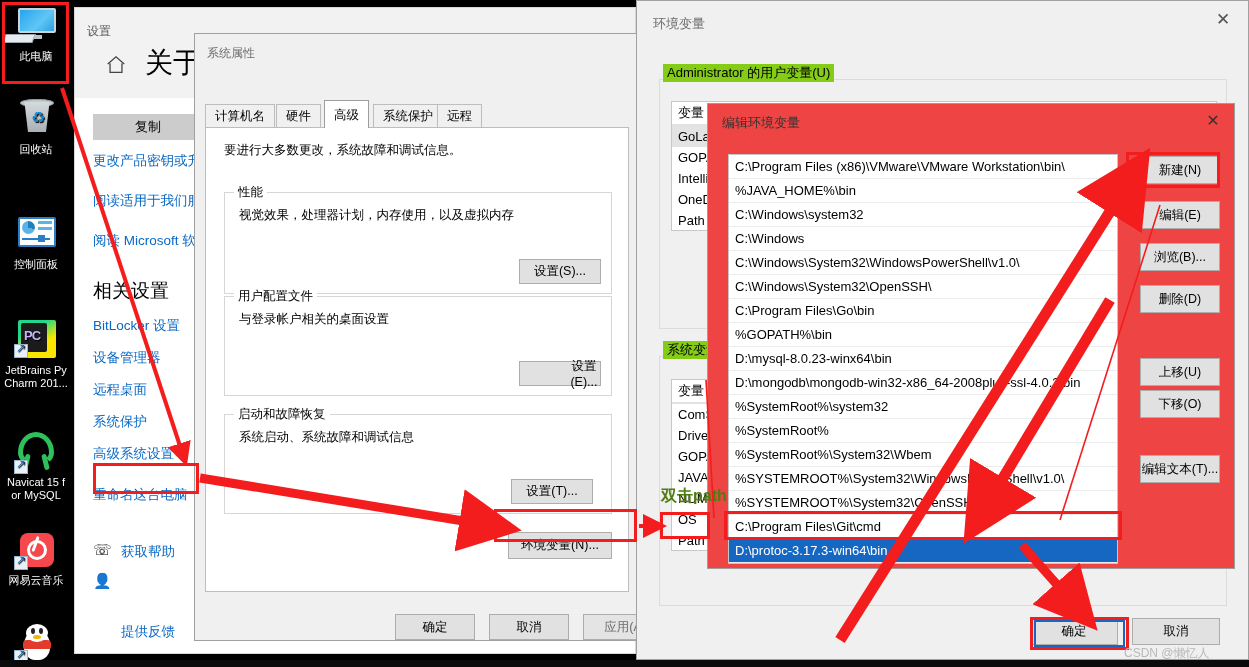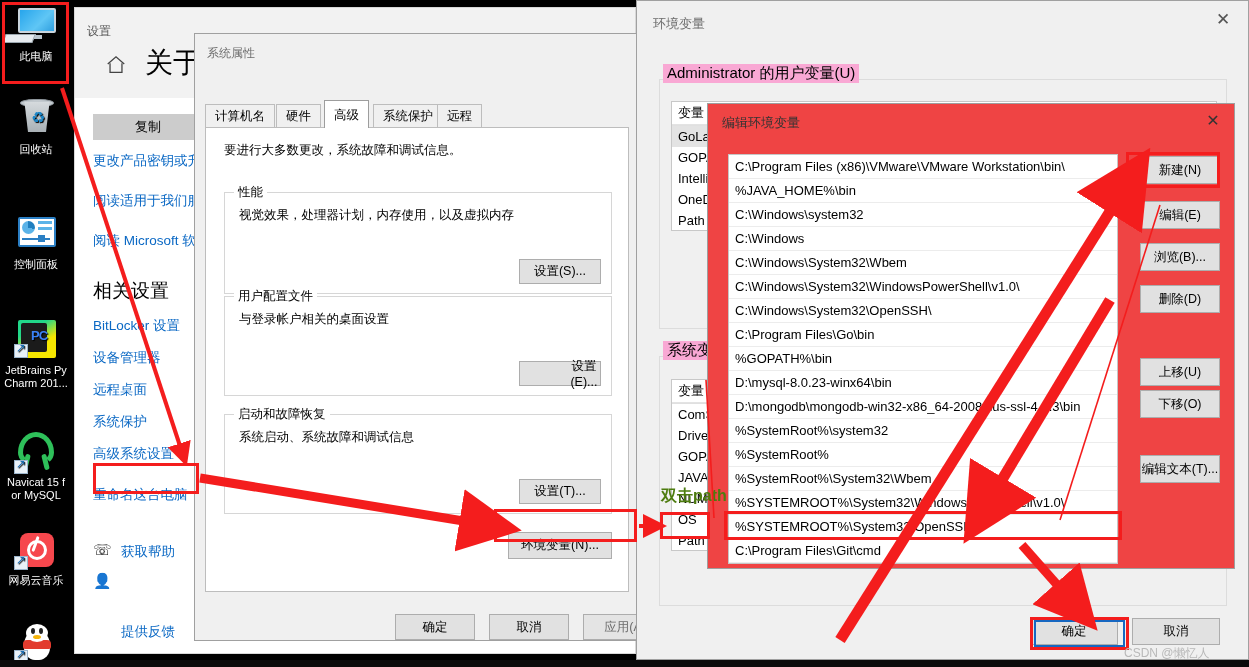--- a/index.html
+++ b/index.html
@@ -57,21 +57,21 @@
   .cp-l1 { position:absolute; left:38px; top:9px; width:14px; height:3px; background:#5bb3e8; }
   .cp-l2 { position:absolute; left:38px; top:15px; width:14px; height:3px; background:#5bb3e8; }
   .cp-l3 { position:absolute; left:22px; top:26px; width:28px; height:2px; background:#2b7fc4; }
   .cp-dot { position:absolute; left:38px; top:23px; width:7px; height:7px; background:#2b7fc4; }
 
   
   .py-box { position:absolute; left:18px; top:4px; width:38px; height:38px; overflow:hidden; border-radius:2px;}
   .py-g { position:absolute; left:0; top:0; width:38px; height:38px;
      background: linear-gradient(150deg, #21d789 0%, #21d789 28%, #f6e600 62%, #f6e600 100%); }
   .py-k { position:absolute; left:3px; top:3px; width:26px; height:29px; background:#1b1b1b; border-radius:2px;}
-  .py-t { position:absolute; left:13px; top:9px; color:#3b82f6; font-size:13px; font-weight:bold; letter-spacing:-1px;}
+  .py-t { position:absolute; left:6px; top:9px; color:#c4b5fd; font-size:13px; font-weight:bold; letter-spacing:-1px;}
 
   
   .nav-ring { position:absolute; left:18px; top:4px; width:36px; height:34px;
      border: 5px solid #2ec05a; border-radius: 50% 50% 45% 45%/ 60% 60% 40% 40%;
      border-bottom-color: transparent; }
   .nav-leg1 { position:absolute; left:24px; top:26px; width:5px; height:16px; background:#2ec05a; transform: rotate(14deg); border-radius:3px;}
   .nav-leg2 { position:absolute; left:43px; top:26px; width:5px; height:16px; background:#2ec05a; transform: rotate(-14deg); border-radius:3px;}
 
   
   .ne-box { position:absolute; left:20px; top:3px; width:34px; height:34px; background:#f6474d; border-radius:8px;}
@@ -147,21 +147,21 @@
 
   
   #envwin {
     position:absolute; left:636px; top:0px; width:613px; height:660px;
     background:#f0f0f0; border:1px solid #a0a0a0;
   }
   #env-title { position:absolute; left:16px; top:14px; font-size:13px; color:#6d6d6d;}
   #env-close { position:absolute; right:10px; top:8px; width:30px; height:22px;
      font-size:17px; color:#555; text-align:center; line-height:22px; }
   .env-group { position:absolute; border:1px solid #dcdcdc; }
-  .env-group-lab { position:absolute; font-size:15px; color:#000; background:#f9a8d4; padding:0 4px;}
+  .env-group-lab { position:absolute; font-size:13px; color:#000; background:#84cc16; padding:0 4px;}
   .env-table { position:absolute; background:#fff; border:1px solid #c8c8c8; overflow:hidden;}
   .env-th { font-size:13px; color:#000; padding:2px 6px; border-bottom:1px solid #e3e3e3;}
   .env-row { font-size:13px; color:#000; padding:1px 6px; height:21px; line-height:19px; white-space:nowrap;}
   .env-row.sel { background:#e3e3e3; }
 
   
   #editdlg {
     position:absolute; left:707px; top:103px; width:528px; height:466px;
     background:#ef4444; border:1px solid #9e9e9e;
   }
@@ -335,21 +335,21 @@
 
       <div class="sp-group" style="left:18px; top:168px; width:388px; height:100px;">
         <span class="sp-group-title">用户配置文件</span>
         <span class="sp-group-text">与登录帐户相关的桌面设置</span>
         <div class="win-btn" style="position:absolute; right:10px; bottom:9px; width:82px; height:25px;padding-left:48px;">设置(E)...</div>
       </div>
 
       <div class="sp-group" style="left:18px; top:286px; width:388px; height:100px;">
         <span class="sp-group-title">启动和故障恢复</span>
         <span class="sp-group-text">系统启动、系统故障和调试信息</span>
-        <div class="win-btn" style="position:absolute; right:10px; bottom:9px; width:82px; height:25px;">设置(T)...</div>
+        <div class="win-btn" style="position:absolute; right:18px; bottom:9px; width:82px; height:25px;">设置(T)...</div>
       </div>
 
       <div class="win-btn" style="position:absolute; left:302px; top:404px; width:104px; height:27px;">环境变量(N)...</div>
     </div>
 
     <div class="win-btn" style="position:absolute; left:200px; top:580px; width:80px; height:26px;">确定</div>
     <div class="win-btn" style="position:absolute; left:294px; top:580px; width:80px; height:26px;">取消</div>
     <div class="win-btn disabled" style="position:absolute; left:388px; top:580px; width:80px; height:26px;">应用(A</div>
   </div>
 
@@ -393,21 +393,20 @@
 
   <div id="editdlg">
     <div id="ed-title">编辑环境变量</div>
     <div id="ed-close">✕</div>
 
     <div id="ed-list">
       <div class="ed-row">C:\Program Files (x86)\VMware\VMware Workstation\bin\</div>
       <div class="ed-row">%JAVA_HOME%\bin</div>
       <div class="ed-row">C:\Windows\system32</div>
       <div class="ed-row">C:\Windows</div>
-      <div class="ed-row">C:\Windows\System32\Wbem</div>
       <div class="ed-row">C:\Windows\System32\WindowsPowerShell\v1.0\</div>
       <div class="ed-row">C:\Windows\System32\OpenSSH\</div>
       <div class="ed-row">C:\Program Files\Go\bin</div>
       <div class="ed-row">%GOPATH%\bin</div>
       <div class="ed-row">D:\mysql-8.0.23-winx64\bin</div>
       <div class="ed-row">D:\mongodb\mongodb-win32-x86_64-2008plus-ssl-4.0.3\bin</div>
       <div class="ed-row">%SystemRoot%\system32</div>
       <div class="ed-row">%SystemRoot%</div>
       <div class="ed-row">%SystemRoot%\System32\Wbem</div>
       <div class="ed-row">%SYSTEMROOT%\System32\WindowsPowerShell\v1.0\</div>

